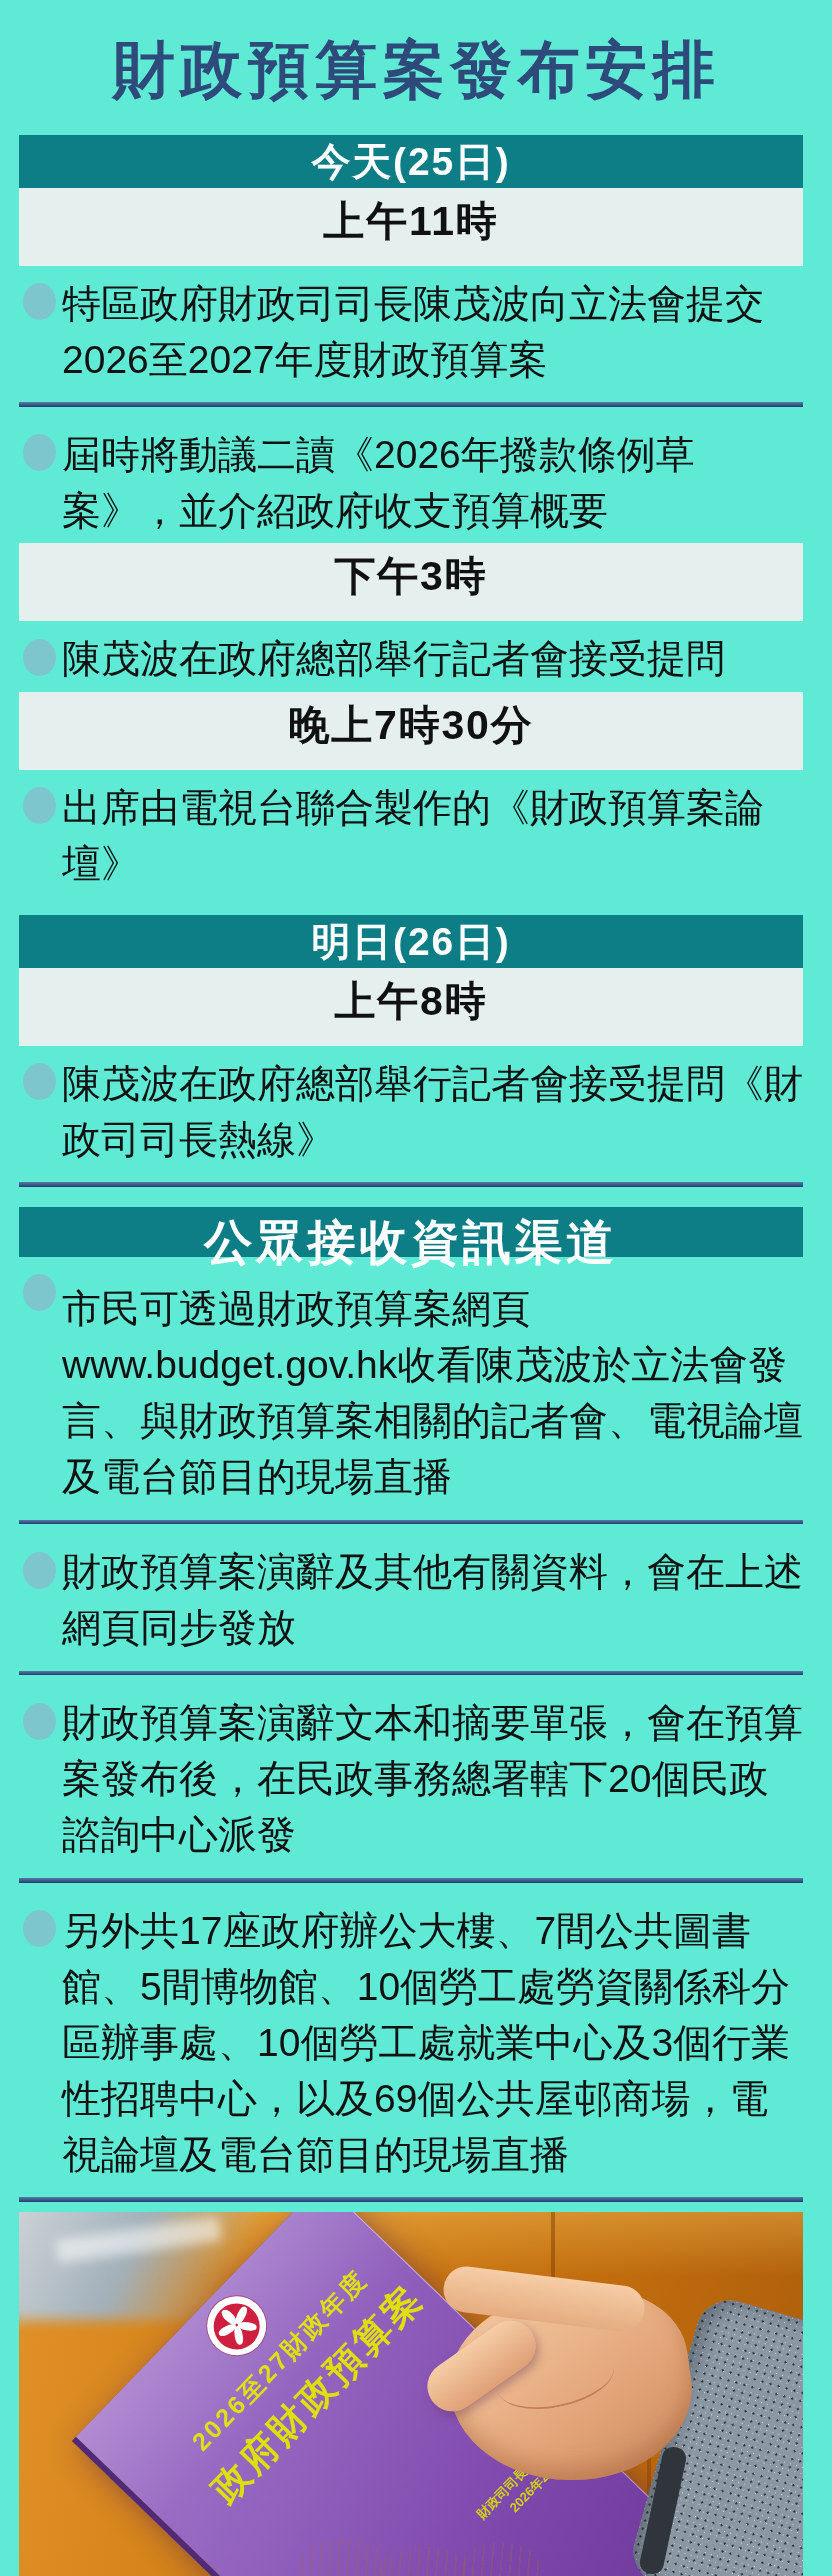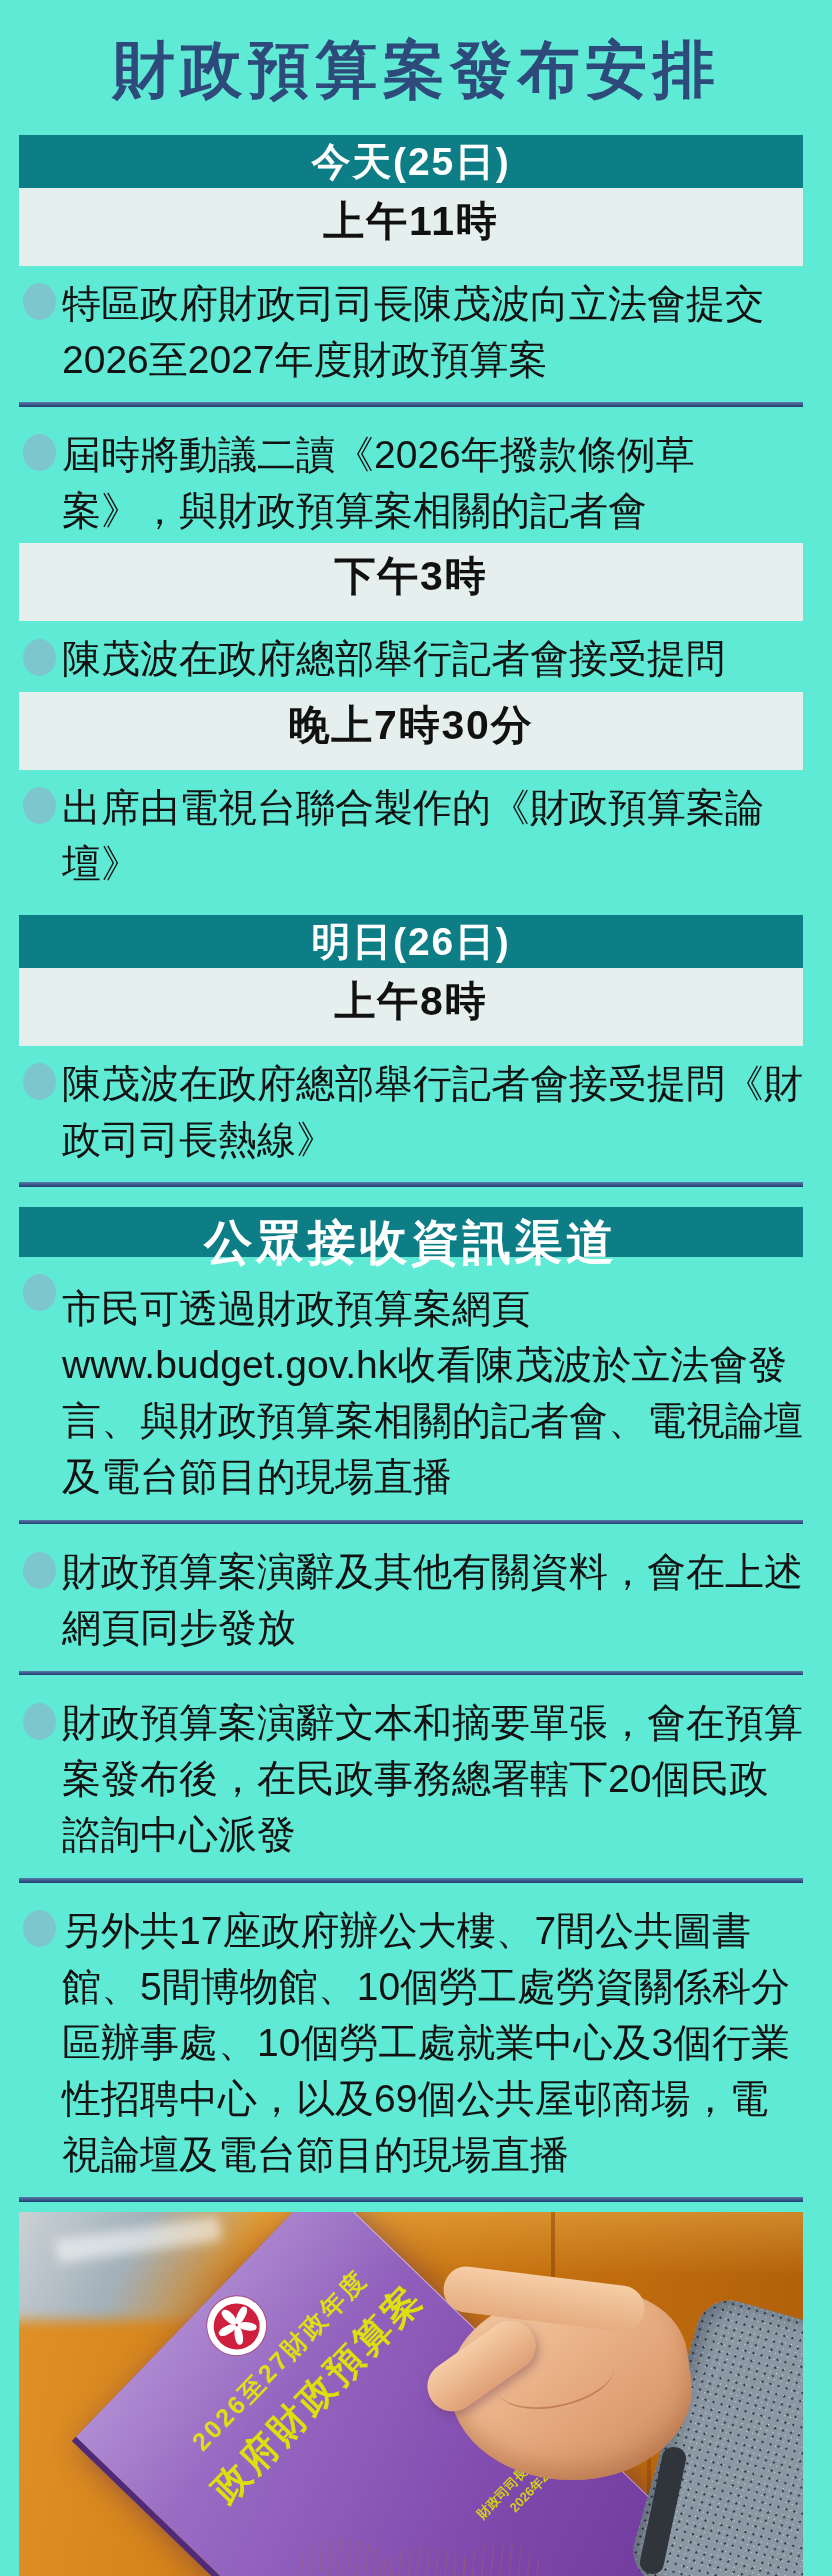--- a/index.html
+++ b/index.html
@@ -98,21 +98,21 @@
     <div class="teal-header">今天(25日)</div>
     <div class="time-band">上午11時</div>
 
     <div class="bullet">
       <span class="dot"></span>
       <span>特區政府財政司司長陳茂波向立法會提交2026至2027年度財政預算案</span>
     </div>
     <div class="divider"></div>
     <div class="bullet">
       <span class="dot"></span>
-      <span>屆時將動議二讀《2026年撥款條例草案》，與財政預算案相關的記者會</span>
+      <span>屆時將動議二讀《2026年撥款條例草案》，並介紹政府收支預算概要</span>
     </div>
 
     <div class="time-band">下午3時</div>
     <div class="bullet">
       <span class="dot"></span>
       <span>陳茂波在政府總部舉行記者會接受提問</span>
     </div>
 
     <div class="time-band">晚上7時30分</div>
     <div class="bullet">

